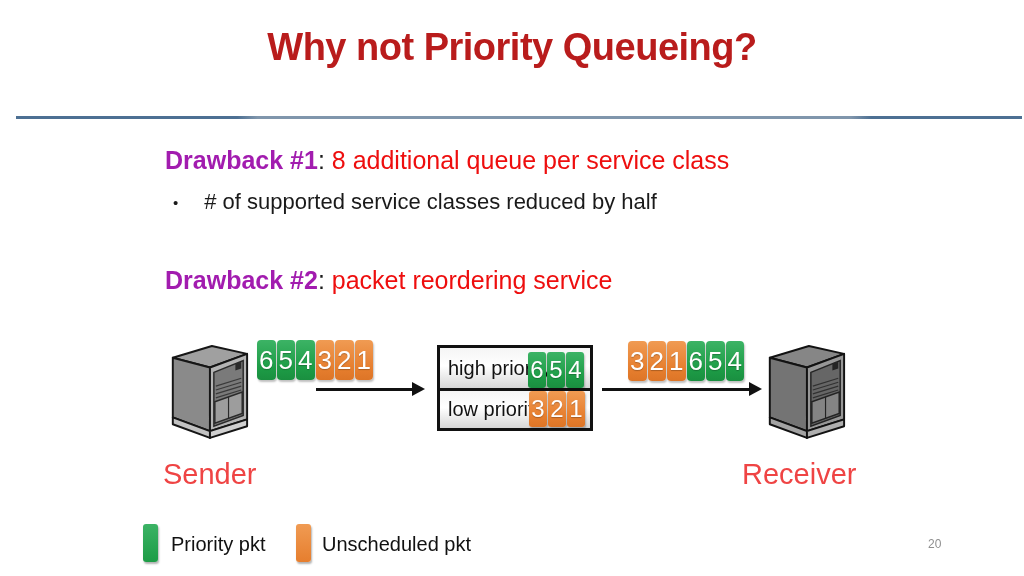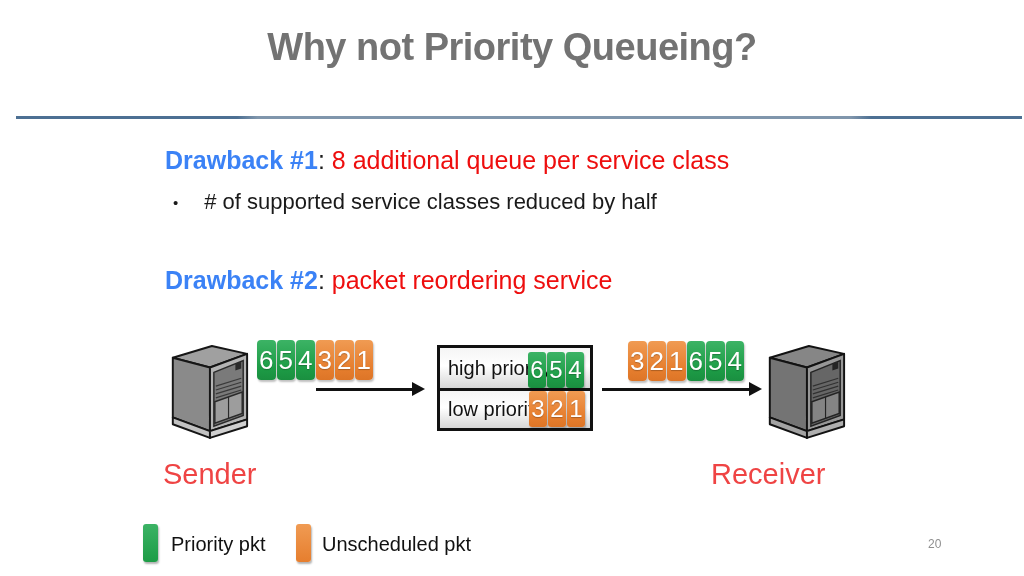--- a/index.html
+++ b/index.html
@@ -5,30 +5,30 @@
   html,body{margin:0;padding:0;background:#ffffff;}
   #slide{
     position:relative;width:1024px;height:576px;background:#ffffff;overflow:hidden;
     font-family:"Liberation Sans", sans-serif;color:#1a1a1a;
   }
   .abs{position:absolute;}
 
   
   .title{
     top:26px;left:0;width:1024px;text-align:center;
-    font-size:38px;font-weight:bold;letter-spacing:-0.5px;color:#737373;
+    font-size:38px;font-weight:bold;letter-spacing:-0.5px;color:#b91c1c;
   }
   .divider{
     top:116px;left:16px;width:1006px;height:3px;
     background:linear-gradient(90deg,#4d7093 0%,#4d7093 22%,#8096ac 24%,#8096ac 83%,#4d7093 85%,#4d7093 100%);
   }
 
   
   .drawback{left:165px;font-size:25px;white-space:nowrap;}
-  .drawback .lbl{font-weight:bold;color:#3b82f6;text-align:center;}
+  .drawback .lbl{font-weight:bold;color:#a21caf;text-align:center;}
   .drawback .hl{color:#ee0e0e;}
   .d1{top:146px;}
   .d2{top:266px;}
   .bullet-line{left:173px;top:189px;font-size:22px;display:flex;align-items:center;white-space:nowrap;}
   .bullet-dot{font-size:15px;margin-right:26px;}
 
   
   .packet-row{display:flex;gap:1px;}
   .packet{
     width:18.5px;height:40px;border-radius:4px;color:#fff;
@@ -61,21 +61,21 @@
     background:linear-gradient(180deg,#f5f5f5 0%,#ffffff 45%,#d6d6d6 100%);
   }
   .queue-cell.low{border-top:3px solid #111;height:40px;}
 
   .tower{width:88px;height:100px;}
   .tower-sender{left:164px;top:341px;}
   .tower-receiver{left:761px;top:341px;filter:brightness(0.84);}
 
   .actor-label{font-size:29px;color:#ef4444;}
   .sender-label{left:163px;top:458px;}
-  .receiver-label{left:711px;top:458px;}
+  .receiver-label{left:742px;top:458px;}
 
   
   .legend-swatch{width:15px;height:38px;border-radius:3px;box-shadow:1px 2px 2px rgba(0,0,0,0.3);}
   .sw-green{left:143px;top:524px;background:linear-gradient(180deg,#3cb365,#1d9c46);}
   .sw-orange{left:296px;top:524px;background:linear-gradient(180deg,#f09b53,#e67e2e);}
   .legend-label{font-size:20px;color:#111;white-space:nowrap;}
   .lab-green{left:171px;top:533px;}
   .lab-orange{left:322px;top:533px;}
 
   .page-number{left:928px;top:537px;font-size:12px;color:#8f8f8f;}

